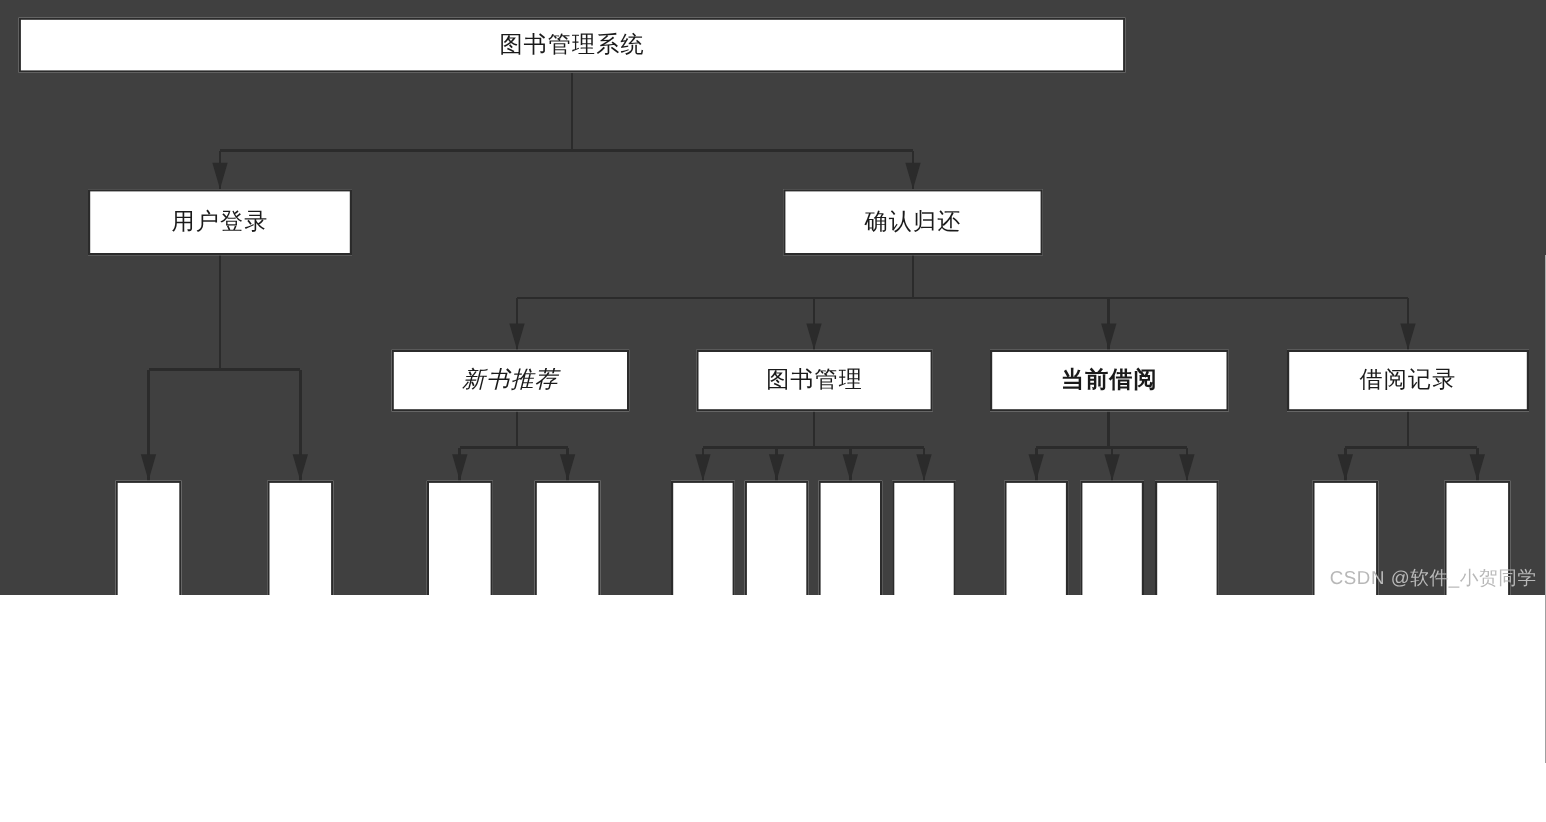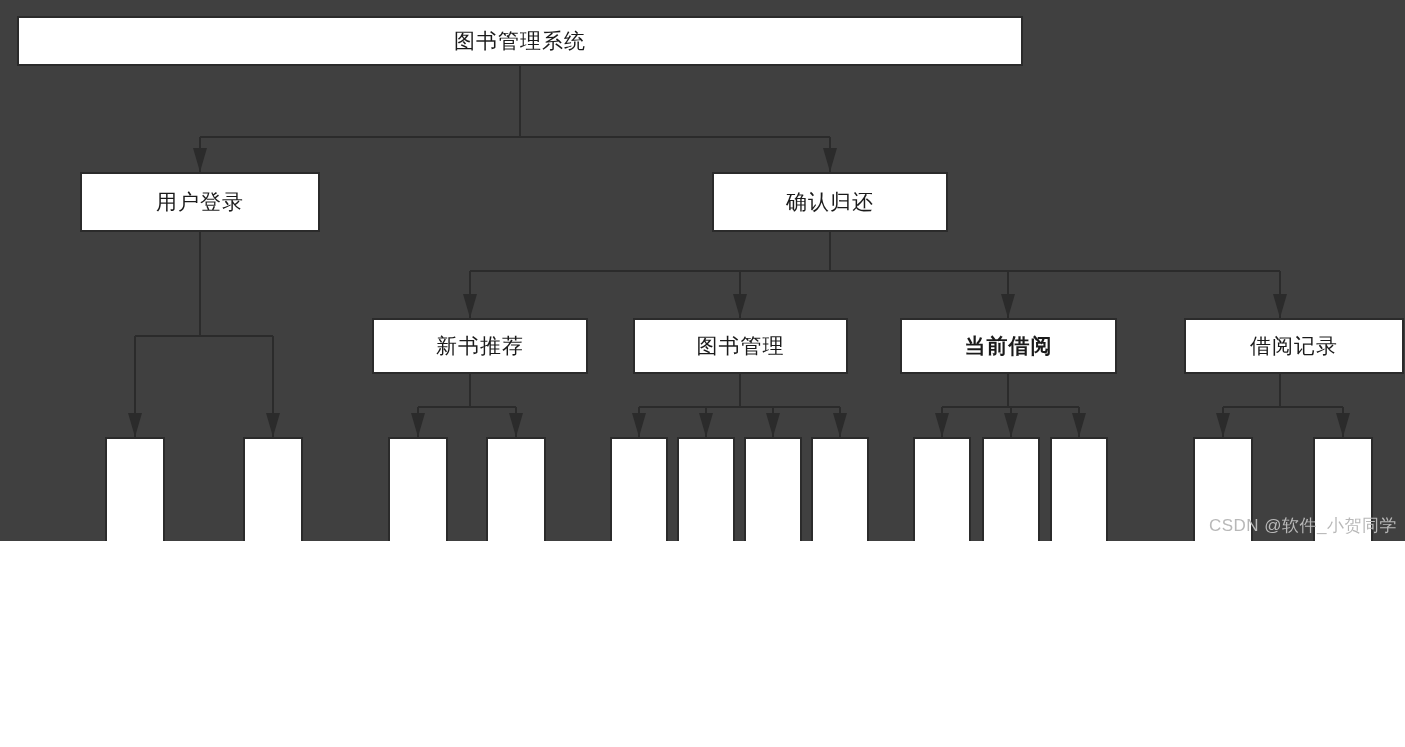--- a/index.html
+++ b/index.html
@@ -132,30 +132,30 @@
       <span>图书管理系统</span>
     </div>
 
   <div class="node horiz" style="left: 80px; top: 172px; width: 240px; height: 60px;">
       <span>用户登录</span>
     </div>
   <div class="node horiz" style="left: 712px; top: 172px; width: 236px; height: 60px;">
       <span>确认归还</span>
     </div>
 
-  <div class="node horiz" style="left: 372px; top: 318px; width: 216px; height: 56px;">
+  <div class="node horiz" style="left: 356px; top: 318px; width: 216px; height: 56px; font-style: italic;">
       <span>新书推荐</span>
     </div>
   <div class="node horiz" style="left: 633px; top: 318px; width: 215px; height: 56px;">
       <span>图书管理</span>
     </div>
   <div class="node horiz" style="left: 900px; top: 318px; width: 217px; height: 56px; font-weight: bold;">
       <span>当前借阅</span>
     </div>
-  <div class="node horiz" style="left: 1170px; top: 318px; width: 220px; height: 56px; margin-left: 14px;">
+  <div class="node horiz" style="left: 1170px; top: 318px; width: 220px; height: 56px;">
       <span>借阅记录</span>
     </div>
 
   <div class="node vert" style="left: 105px; top: 437px; width: 60px; height: 297px;">
       <span class="vtext">用户登录</span>
     </div>
   <div class="node vert" style="left: 243px; top: 437px; width: 60px; height: 297px;">
       <span class="vtext">注销登录</span>
     </div>
 

